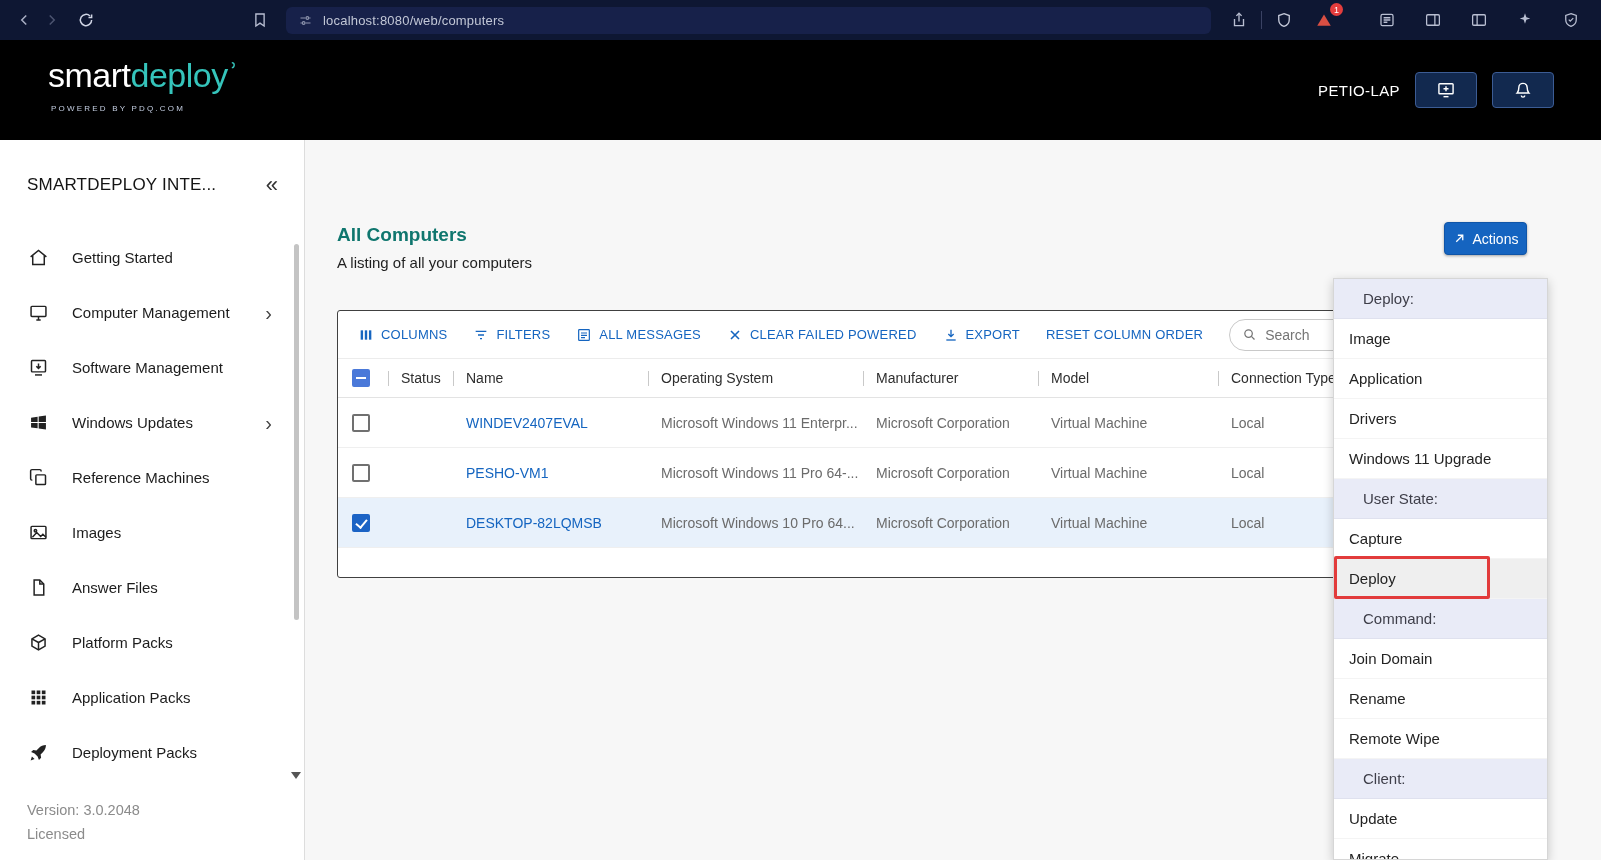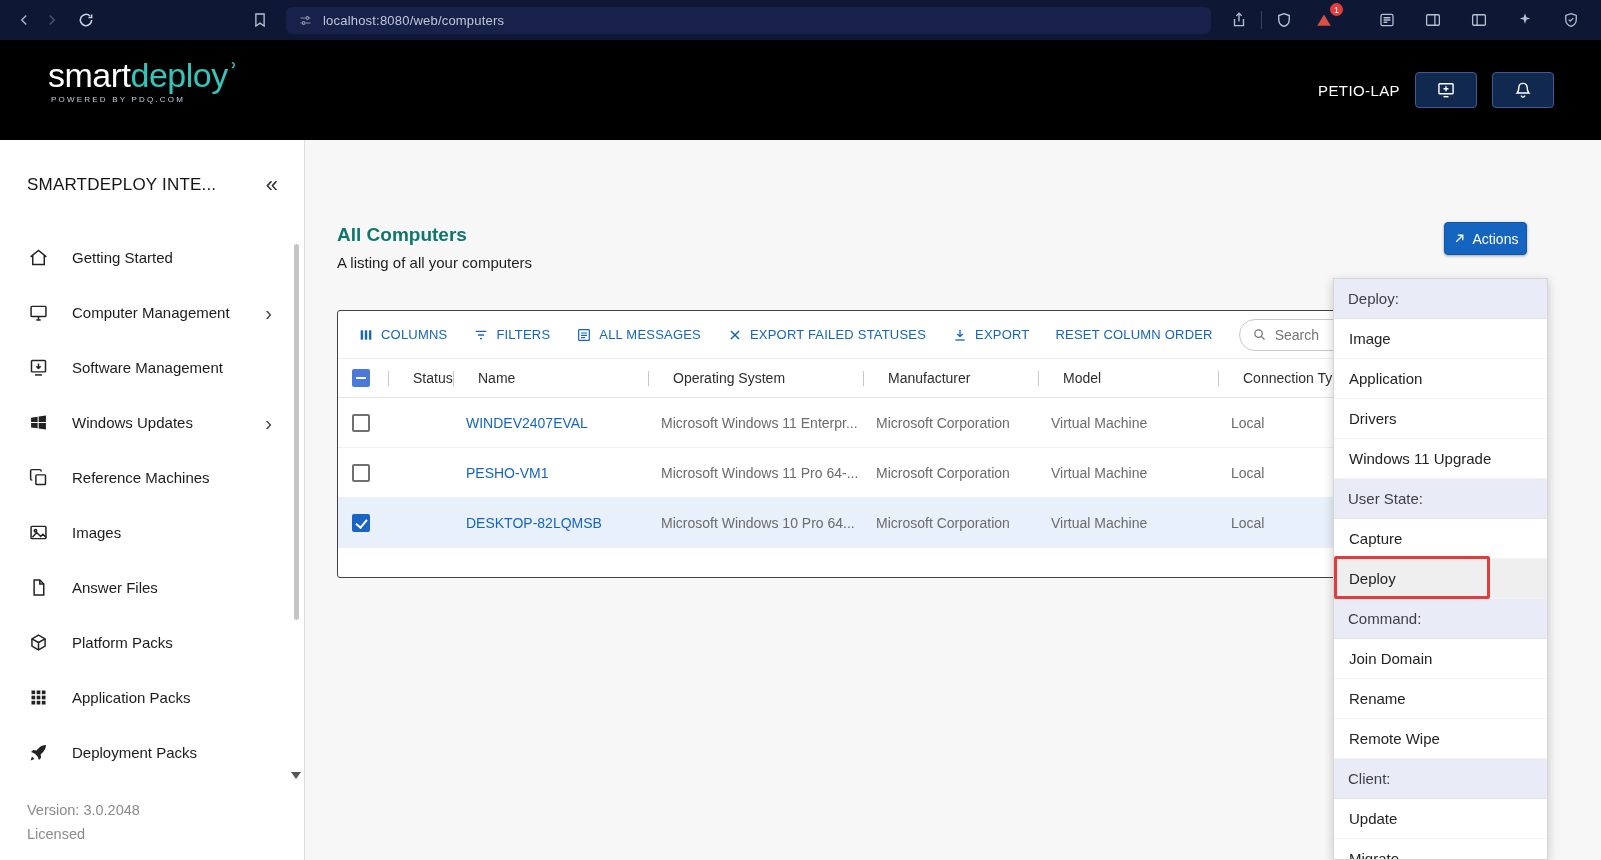--- a/index.html
+++ b/index.html
@@ -22,21 +22,21 @@
 .bshield{color:#c3c8d8}
 .rewards{position:relative;color:#d94f43;margin-left:12px}
 .badge{position:absolute;top:-3px;right:-5px;min-width:13px;height:13px;border-radius:7px;background:#e43d3d;color:#fff;font-size:9px;display:flex;align-items:center;justify-content:center;padding:0 3px}
 .brightgroup{margin-left:auto;display:flex;align-items:center;gap:18px;padding-right:16px;color:#b9bfd2}
 
 
 .appbar{position:absolute;top:40px;left:0;width:100%;height:100px;background:#000000}
 .logo{position:absolute;left:48px;top:17px;cursor:pointer}
 .logotext{font-size:34px;font-weight:500;letter-spacing:-.5px;color:#fff;line-height:1.1}
 .logotext .teal{color:#35c4bb;font-weight:300}
-.tagline{font-size:8px;letter-spacing:2.2px;color:#c3cde0;margin-top:1px;padding-left:3px}
+.tagline{font-size:8px;letter-spacing:2.2px;color:#c3cde0;margin-top:10px;padding-left:3px}
 .appright{position:absolute;right:47px;top:50%;transform:translateY(-50%);display:flex;align-items:center;gap:15px}
 .username{color:#fff;font-size:15px;letter-spacing:.4px;}
 .hbtn{width:62px;height:36px;border-radius:4px;background:#12294f;border:1px solid #3c5c94;display:flex;align-items:center;justify-content:center;color:#fff;cursor:pointer}
 .hbtn svg{width:20px;height:20px}
 
 
 .sidebar{position:absolute;top:140px;left:0;width:305px;height:720px;background:#fff;border-right:1px solid #ddd}
 .sb-title{display:flex;align-items:center;justify-content:space-between;padding:34px 26px 0 27px}
 .sb-title-text{font-size:17px;color:#141414;letter-spacing:.2px}
 .sb-collapse{font-size:22px;color:#333;cursor:pointer;line-height:1}
@@ -56,36 +56,36 @@
 .actions-btn svg{width:13px;height:13px}
 .card{position:absolute;left:337px;top:310px;width:1042px;height:268px;background:#fff;border:1px solid #404040;border-radius:3px}
 .toolbar{height:47px;display:flex;align-items:center;padding:0 20px;gap:26px}
 .tlink{display:flex;align-items:center;gap:7px;color:#1565c0;font-size:13px;font-weight:500;letter-spacing:.2px;cursor:pointer;white-space:nowrap}
 .tlink svg{width:16px;height:16px;flex:none}
 .searchbox{margin-left:auto;width:262px;height:32px;border:1px solid #c9c9c9;border-radius:16px;display:flex;align-items:center;padding:0 12px;gap:8px;background:#fff}
 .searchbox svg{width:15px;height:15px;color:#757575;flex:none}
 .searchbox input{border:none;outline:none;font-size:14px;color:#333;width:100%;font-family:inherit;background:transparent}
 .thead,.trow{display:grid;grid-template-columns:50px 65px 195px 215px 175px 180px 1fr;align-items:center}
 .thead{height:40px;border-top:1px solid #ececec;border-bottom:1px solid #e3e3e3;color:#2e2e2e;font-size:14px}
-.hcell{display:flex;align-items:center;gap:24px;height:100%;overflow:hidden;white-space:nowrap;cursor:pointer}
+.hcell{display:flex;align-items:center;gap:12px;height:100%;overflow:hidden;white-space:nowrap;cursor:pointer}
 .vrule{width:1px;height:15px;background:#c9c9c9;flex:none}
 .trow{height:50px;border-bottom:1px solid #efefef;font-size:14px;color:#6b6b6b;cursor:pointer}
 .trow.selected{background:#e8f1fb}
 .tcell{padding-left:13px;overflow:hidden;white-space:nowrap}
 .cbwrap{padding-left:14px}
 .cb{width:18px;height:18px;border:2px solid #707070;border-radius:2px;background:#fff;position:relative;cursor:pointer}
 .cb.indet{background:#4a79d9;border-color:#4a79d9}
 .cb.indet::after{content:"";position:absolute;left:2px;top:6px;width:10px;height:2px;background:#fff}
 .cb.checked{background:#1b63c5;border-color:#1b63c5}
 .cb.checked::after{content:"";position:absolute;left:4px;top:1px;width:5px;height:9px;border:solid #fff;border-width:0 2px 2px 0;transform:rotate(40deg)}
 .namelink{color:#1565c0;cursor:pointer}
 
 
 .menu{position:absolute;left:1333px;top:278px;width:215px;height:582px;background:#fff;border:1px solid #d6d6d6;box-shadow:0 3px 10px rgba(0,0,0,.2);z-index:50;overflow:hidden}
-.mhead{height:40px;background:#e9ebf7;display:flex;align-items:center;padding:0 14px;font-size:15px;color:#3e3e49;border-bottom:1px solid #dfe1ee}
+.mhead{height:40px;background:#e9ebf7;display:flex;align-items:center;padding:0 29px;font-size:15px;color:#3e3e49;border-bottom:1px solid #dfe1ee}
 .mitem{height:40px;display:flex;align-items:center;padding:0 15px;font-size:15px;color:#232323;cursor:pointer;border-bottom:1px solid #f4f4f4;background:#fff}
 .mitem.hovered{background:#efefef}
 .redbox{position:absolute;left:1334px;top:556px;width:156px;height:43px;border:3px solid #e23b3b;border-radius:2px;z-index:60;pointer-events:none}
 </style>
 </head>
 <body>
 
 <div class="screen">
 
   <div class="bbar">
@@ -319,21 +319,21 @@
         <svg viewBox="0 0 24 24" fill="none" stroke="currentColor" stroke-width="1.8">
             <rect x="4" y="4" width="16" height="16" rx="1"></rect>
             <path d="M7.5 9h9M7.5 12.5h9M7.5 16h6"></path>
           </svg>
         <span>ALL MESSAGES</span>
       </div>
       <div class="tlink">
         <svg viewBox="0 0 24 24" fill="none" stroke="currentColor" stroke-width="2.4">
             <path d="M6 6l12 12M18 6 6 18"></path>
           </svg>
-        <span>EXPORT FAILED STATUSES</span>
+        <span>CLEAR FAILED POWERED</span>
       </div>
       <div class="tlink">
         <svg viewBox="0 0 24 24" fill="none" stroke="currentColor" stroke-width="2">
             <path d="M12 4v10M8 10.5l4 4 4-4"></path>
             <path d="M5 19.5h14"></path>
           </svg>
         <span>EXPORT</span>
       </div>
       <div class="tlink">
         <span>RESET COLUMN ORDER</span>

